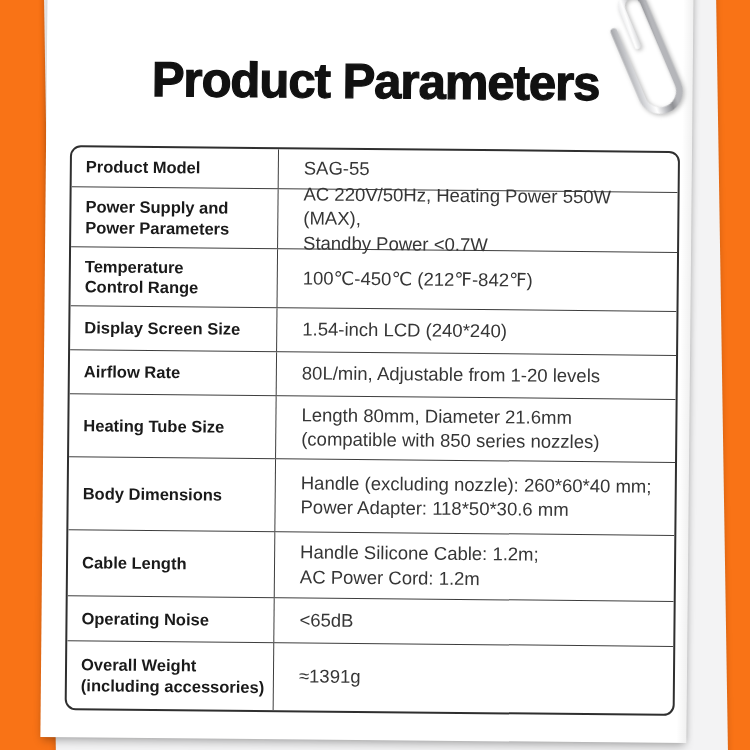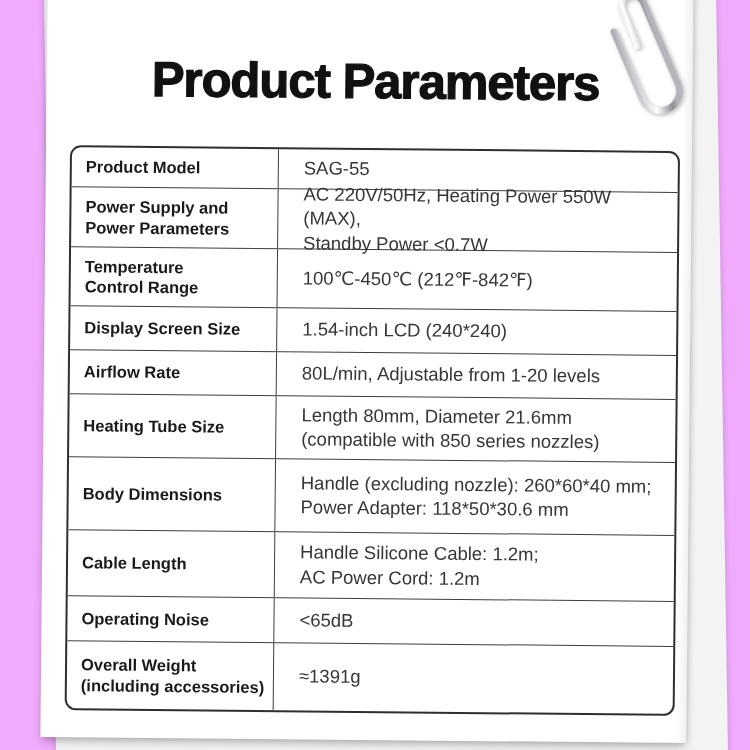--- a/index.html
+++ b/index.html
@@ -1,18 +1,18 @@
 <!DOCTYPE html>
 <html><head>
 <meta charset="utf-8">
 <style>
   html,body{margin:0;padding:0;}
   .stage{
     position:relative;width:750px;height:750px;overflow:hidden;
-    background:#f0abfc;
+    background:#f97316;
     font-family:"Liberation Sans","DejaVu Sans",sans-serif;
   }
   .sheet-back{
     position:absolute;left:50px;top:-25px;width:672px;height:800px;
     background:#f3f3f4;
     transform:rotate(-0.9deg);
     box-shadow:0 2px 6px rgba(0,0,0,0.18);
   }
   .sheet{
     position:absolute;left:44px;top:-20px;width:646px;height:760px;

